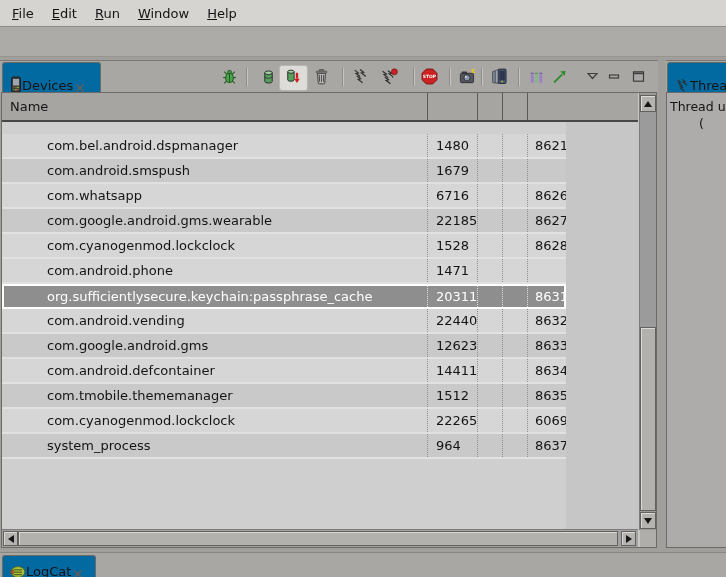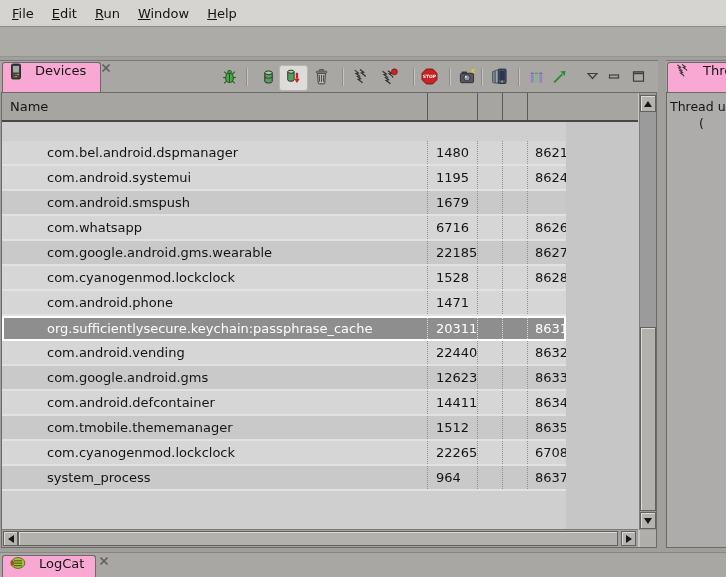--- a/index.html
+++ b/index.html
@@ -12,22 +12,22 @@
   
   .menubar{position:absolute;left:0;top:0;right:0;height:26px;background:#d6d4d0;
     border-bottom:1px solid #8e8c88;display:flex;align-items:center;padding-left:3px}
   .menu-item{padding:12px 9px;height:100%;display:flex;align-items:center;cursor:default}
   .mn{text-decoration:underline}
   
   .toolbar-blank{position:absolute;left:0;top:27px;right:0;height:29px;background:#adaba7;
     border-bottom:1px solid #96948f}
   
   .tabstrip{position:absolute;left:0;top:0;right:0;height:32px;background:#a9a7a3;border-top:1px solid #7b7977}
-  .ctab{position:absolute;top:1px;height:31px;background:#f9a8d4;border:1px solid #6a6a66;border-bottom:none;
-    border-radius:3px 3px 0 0;display:flex;align-items:flex-start;gap:13px;padding:0 7px;box-sizing:border-box}
+  .ctab{position:absolute;top:1px;height:31px;background:#0369a1;border:1px solid #6a6a66;border-bottom:none;
+    border-radius:3px 3px 0 0;display:flex;align-items:flex-end;gap:0;padding:0 7px;box-sizing:border-box}
   .ctab .tlabel{white-space:nowrap}
   .close-x{display:flex;align-items:center;margin-left:2px}
   
   .devices-panel{position:absolute;left:0;top:60px;width:658px;height:488px}
   .panel-body{position:absolute;left:1px;right:1px;top:32px;bottom:0;border:1px solid #6c6a66;background:#c6c6c6}
   
   .ticon{position:absolute;width:17px;height:17px;top:7px;cursor:default}
   .ticon svg{width:17px;height:17px;display:block}
   .sicon{position:absolute;width:13px;height:13px;top:9px}
   .sicon svg{width:13px;height:13px;display:block}
@@ -36,21 +36,21 @@
     border:1px solid #b8b6b2;border-radius:3px}
   
   .thead{position:absolute;left:0;top:0;width:636px;height:27px;background:#a7a5a1;
     border-bottom:2px solid #474745;display:flex;box-sizing:content-box}
   .hcell{box-sizing:border-box;border-right:1px solid #5c5a58;display:flex;align-items:center;overflow:hidden}
   .h-name{width:426px;padding-left:8px}
   .h-pid{width:50px}.h-c3{width:25px}.h-c4{width:25px}
   .h-port{flex:1;border-right:none}
   
   .tbody{position:absolute;left:0;top:29px;width:564px;bottom:17px;background:#cfcfcf;
-    overflow:hidden;padding-top:19px}
+    overflow:hidden;padding-top:12px}
   .trow{display:flex;height:23px;border-bottom:2px solid #e1e1e1;box-sizing:content-box;cursor:default}
   .trow.odd{background:#d6d6d6}
   .trow.even{background:#c9c9c9}
   .trow.selected{background:#8e8e8e;color:#ffffff;height:21px;border:2px solid #ffffff;position:relative;z-index:2}
   .cell{display:flex;align-items:center;overflow:hidden;white-space:nowrap;box-sizing:border-box}
   .c-name{width:426px;padding-left:45px;border-right:1px dotted #8f8f8f}
   .c-pid{width:50px;padding-left:8px;border-right:1px dotted #8f8f8f}
   .c-3{width:25px;border-right:1px dotted #8f8f8f}
   .c-4{width:25px;border-right:1px dotted #8f8f8f}
   .c-port{flex:1;padding-left:7px}
@@ -270,27 +270,20 @@
     </div>
 
     <div class="tbody" id="table-body">
         <div class="trow odd">
           <div class="cell c-name">com.bel.android.dspmanager</div>
           <div class="cell c-pid">1480</div>
           <div class="cell c-3"></div>
           <div class="cell c-4"></div>
           <div class="cell c-port">8621</div>
         </div>
-        <div class="trow odd">
-          <div class="cell c-name">com.android.systemui</div>
-          <div class="cell c-pid">1195</div>
-          <div class="cell c-3"></div>
-          <div class="cell c-4"></div>
-          <div class="cell c-port">8624</div>
-        </div>
         <div class="trow even">
           <div class="cell c-name">com.android.smspush</div>
           <div class="cell c-pid">1679</div>
           <div class="cell c-3"></div>
           <div class="cell c-4"></div>
         </div>
         <div class="trow odd">
           <div class="cell c-name">com.whatsapp</div>
           <div class="cell c-pid">6716</div>
           <div class="cell c-3"></div>
@@ -350,21 +343,21 @@
           <div class="cell c-pid">1512</div>
           <div class="cell c-3"></div>
           <div class="cell c-4"></div>
           <div class="cell c-port">8635</div>
         </div>
         <div class="trow odd">
           <div class="cell c-name">com.cyanogenmod.lockclock</div>
           <div class="cell c-pid">22265</div>
           <div class="cell c-3"></div>
           <div class="cell c-4"></div>
-          <div class="cell c-port">6708</div>
+          <div class="cell c-port">6069</div>
         </div>
         <div class="trow even">
           <div class="cell c-name">system_process</div>
           <div class="cell c-pid">964</div>
           <div class="cell c-3"></div>
           <div class="cell c-4"></div>
           <div class="cell c-port">8637</div>
         </div>
       </div>
 

